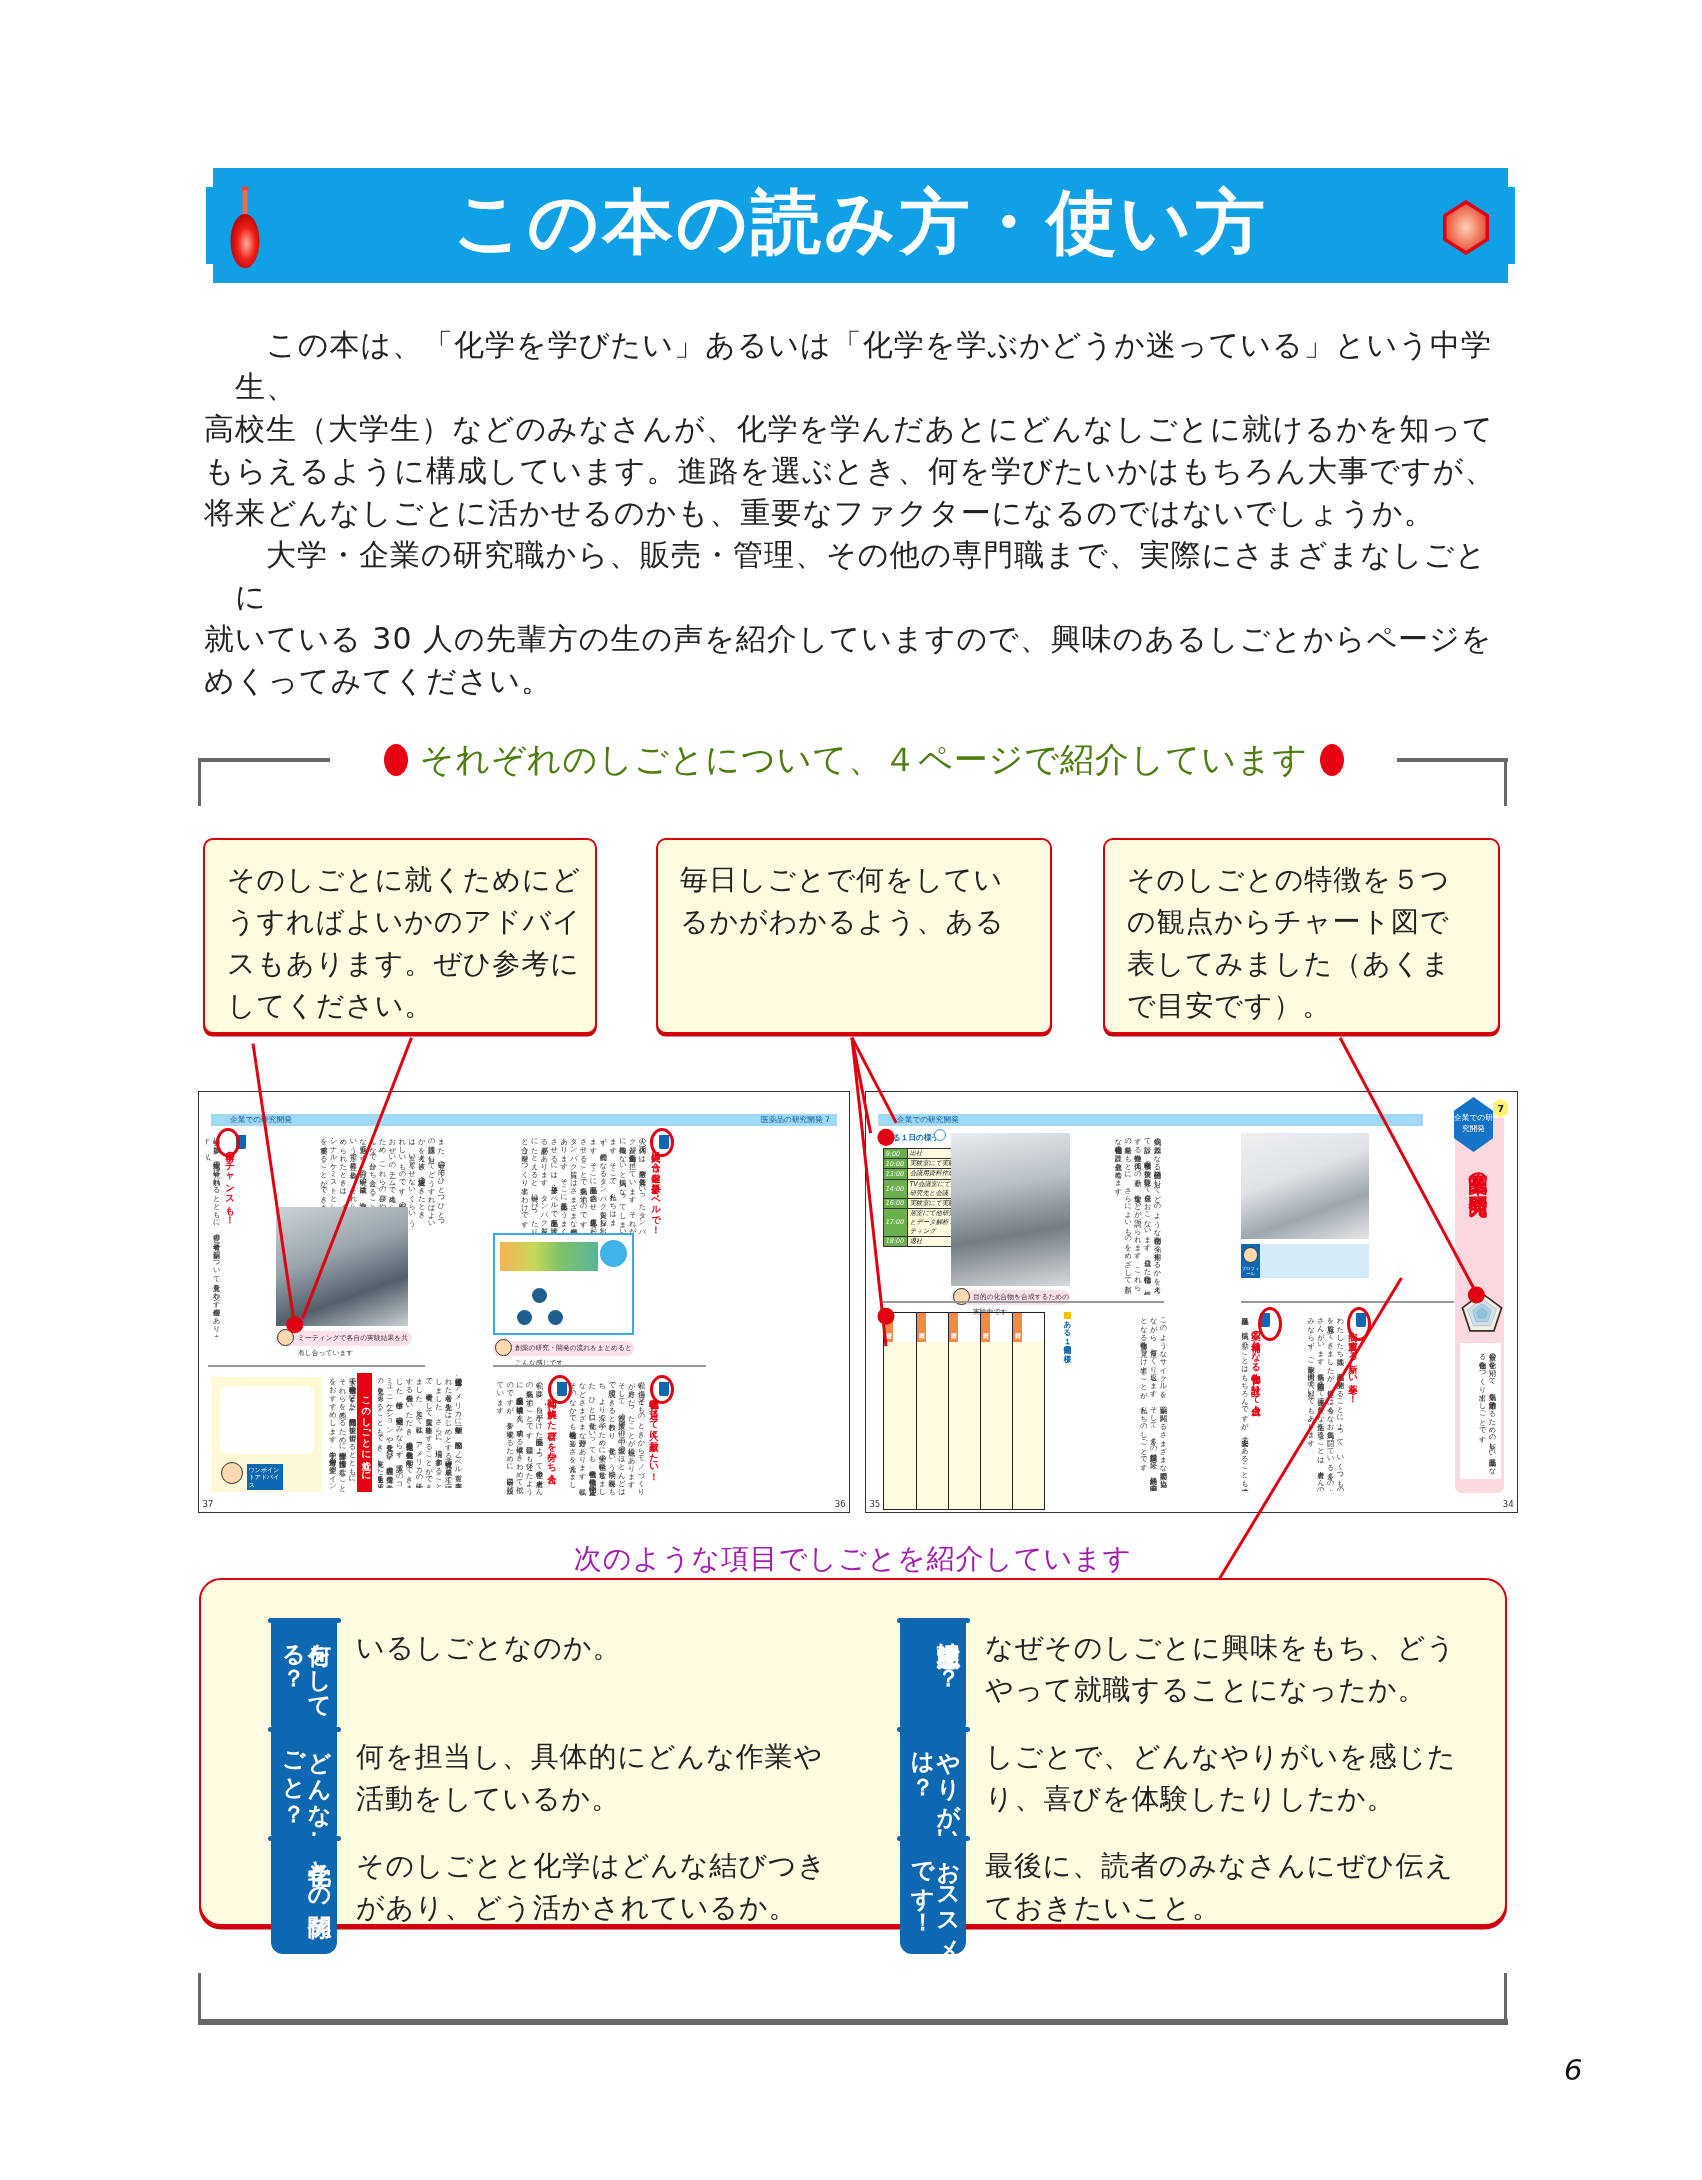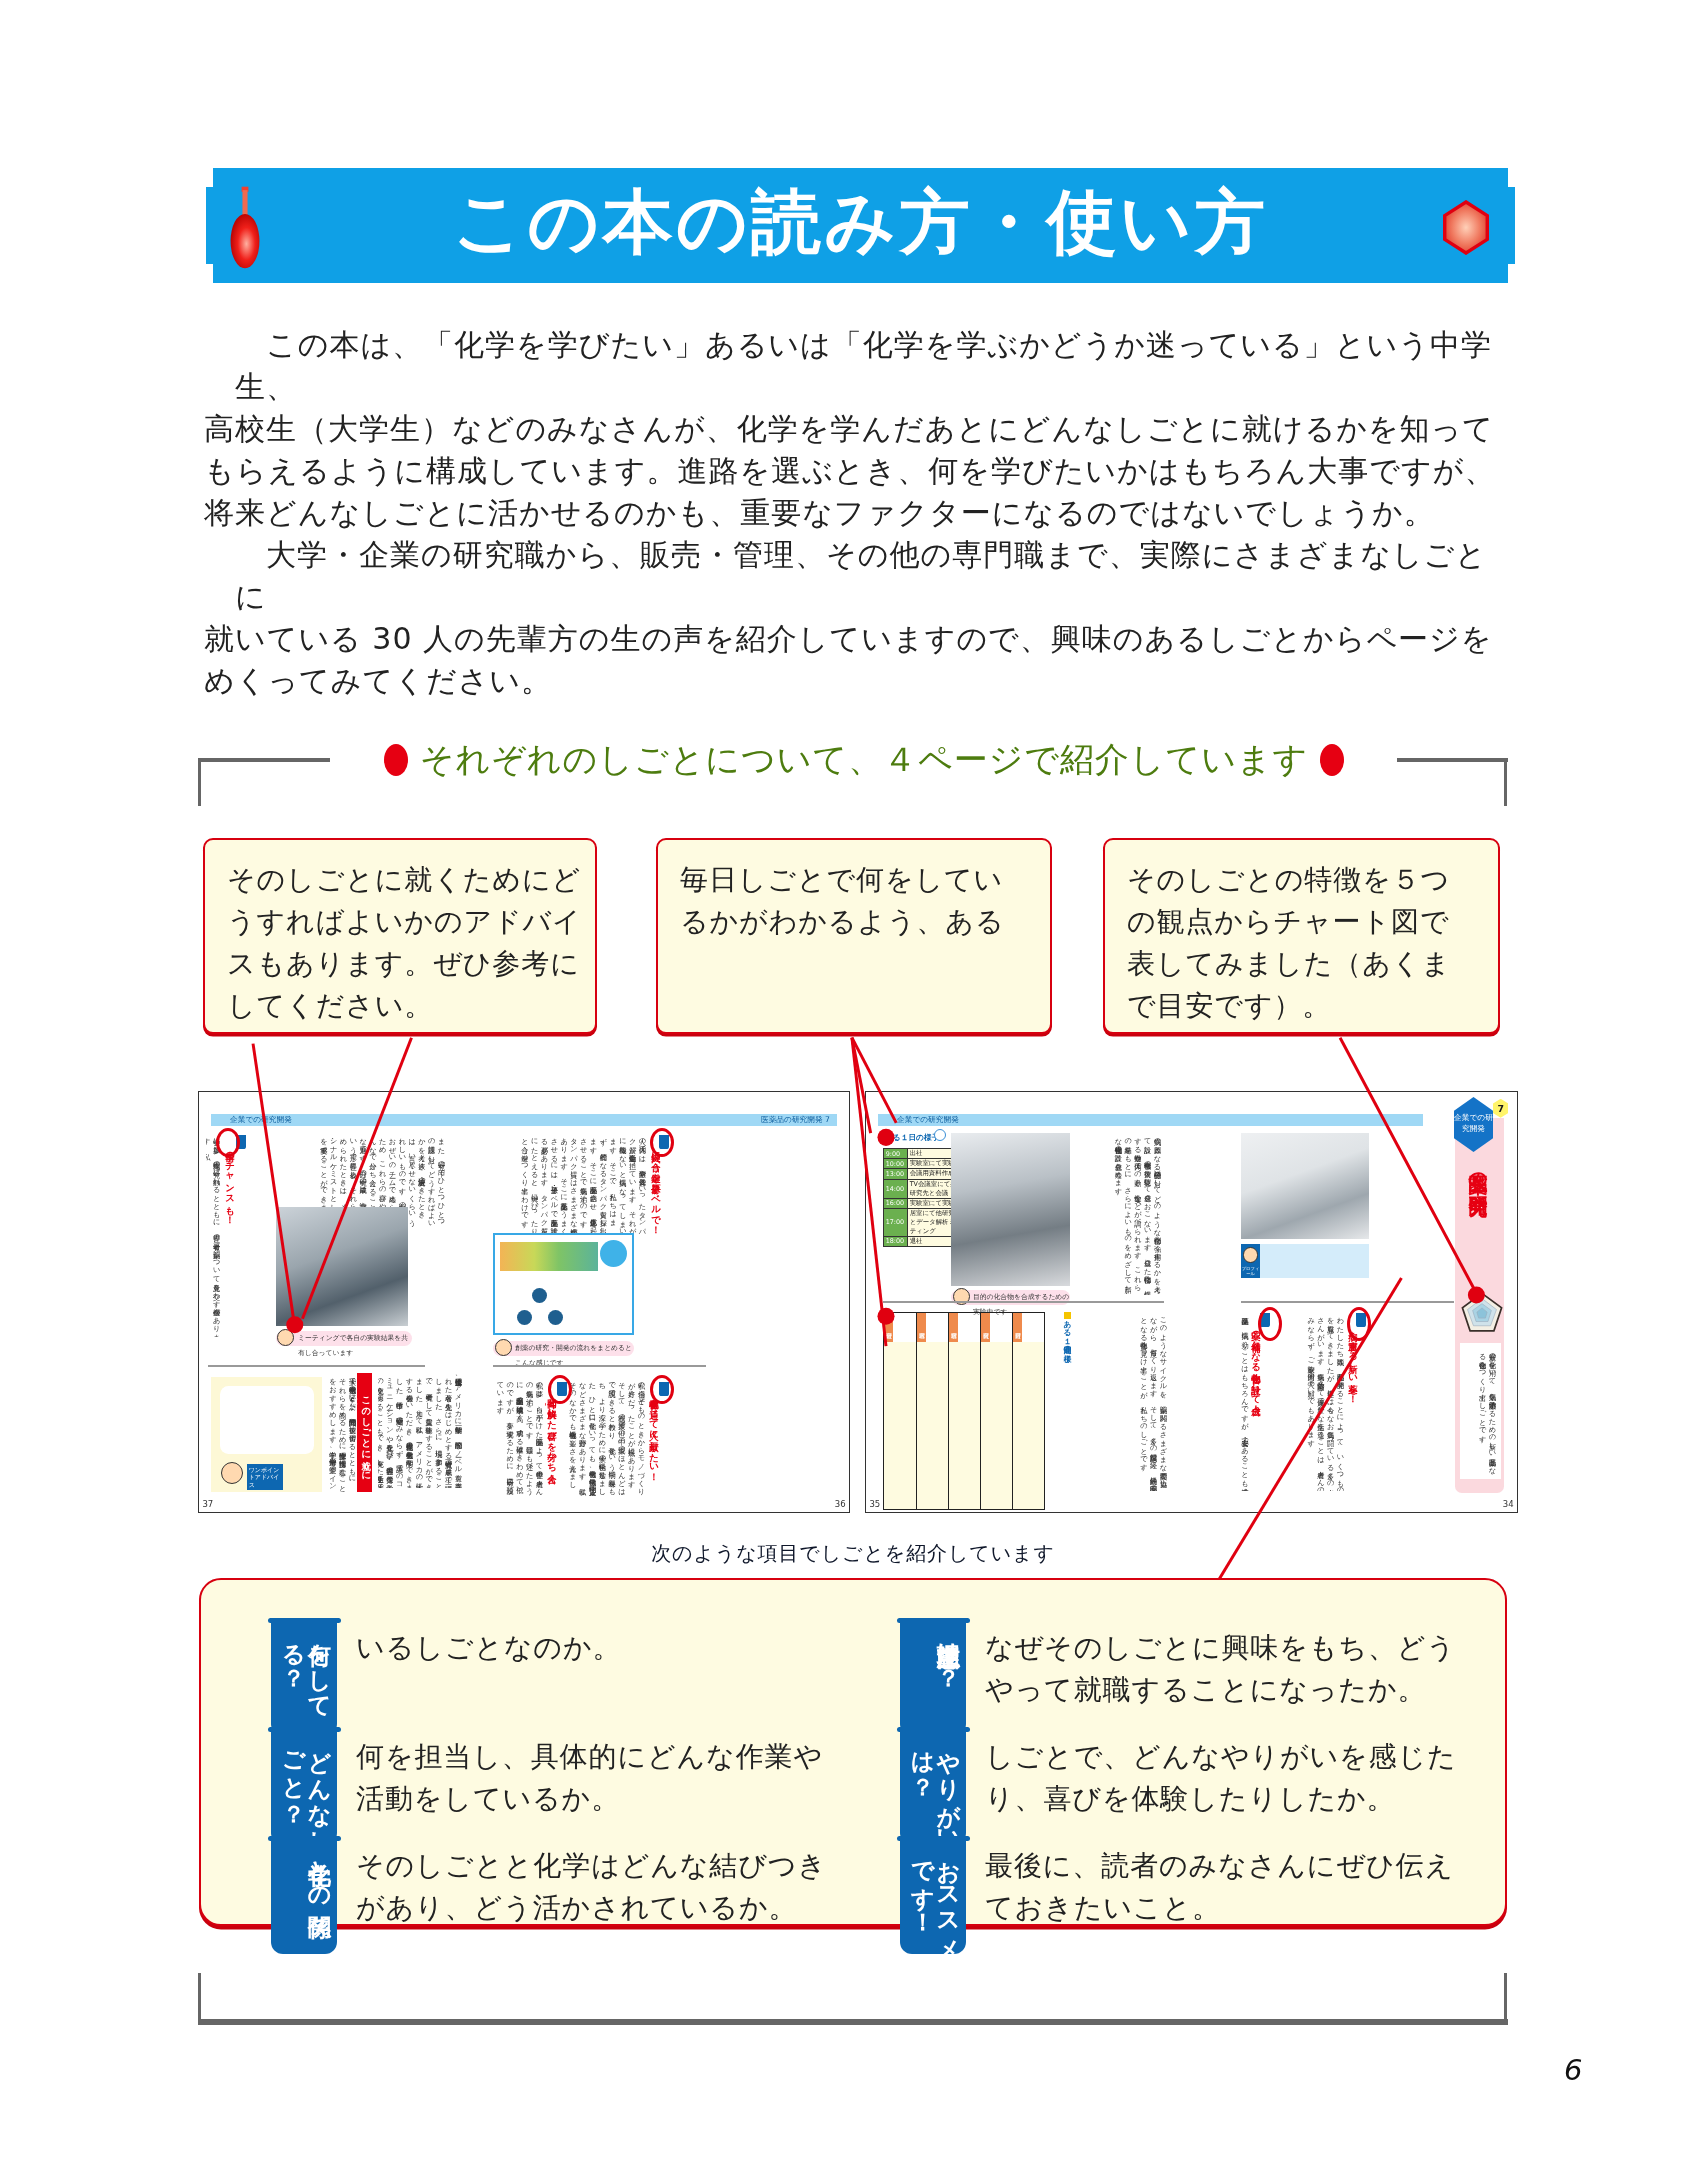--- a/index.html
+++ b/index.html
@@ -87,21 +87,21 @@
   .radar { position: absolute; }
   .profile-box { position: absolute; background: #d4ecfa; }
   .profile-tag { position: absolute; background: #0d67b1; }
   .white-card { position: absolute; background: #fff; }
 
   
   svg.connectors { position: absolute; left: 0; top: 0; width: 1703px; height: 2181px; pointer-events: none; }
 
   
   .items-head { position: absolute; left: 198px; top: 1540px; width: 1310px; text-align: center;
-    font-size: 20px; color: #0f172a; letter-spacing: 0.9px; }
+    font-size: 28px; color: #a21caf; letter-spacing: 0.9px; }
   .items-box { position: absolute; left: 199px; top: 1578px; width: 1308px; height: 348px;
     background: #fefbe1; border: 2.6px solid #d7000f; border-radius: 22px; box-shadow: 0 3.4px 0 #c9000d; }
   .item { position: absolute; display: flex; align-items: flex-start; }
   .item .tag { width: 66px; height: 118px; background: #0d67b1; border-radius: 5.1px 5.1px 12px 12px;
     position: relative; color: #fff; font-weight: bold; font-size: 23px; line-height: 25.6px;
     writing-mode: vertical-rl; padding: 8.5px 5.1px 0 0; text-align: left; }
   .item .tag::before { content: ""; position: absolute; left: -3.4px; top: 0; width: 73px; height: 5.1px; background: #0d67b1; border-radius: 2.6px; }
   .item .desc { margin-left: 19px; font-size: 28px; line-height: 42px; color: #222; letter-spacing: 0.9px; padding-top: 8.5px; }
   .item .desc .line { display: block; white-space: nowrap; }
 
@@ -237,21 +237,21 @@
   <div class="circle-mark" style="left:451px; top:283px; width:24px; height:29px;"></div>
   <div class="circle-mark" style="left:349px; top:283px; width:24px; height:29px;"></div>
 </div>
 
 <div class="spread right">
   <div class="pgstrip" style="right:94px;"></div>
   <span class="pgstrip-txt" style="left:31px">企業での研究開発</span>
 
   <div style="position:absolute; left:19px; top:41px; font-size:7.7px; color:#0d67b1; font-weight:bold;">ある１日の様子</div>
   <div style="position:absolute; left:68px; top:37px; width:12px; height:12px; border:1.7px solid #3a8fd6; border-radius:50%; background:#fff;"></div>
-  <table class="sched" style="left:17px; top:56px;">
+  <table class="sched" style="left:17px; top:56px;font-style:italic;">
     <tbody>
         <tr>
           <td class="t">9:00</td>
           <td class="d">出社</td>
         </tr>
     <tr>
           <td class="t">10:00</td>
           <td class="d">実験室にて実験</td>
         </tr>
     <tr>

